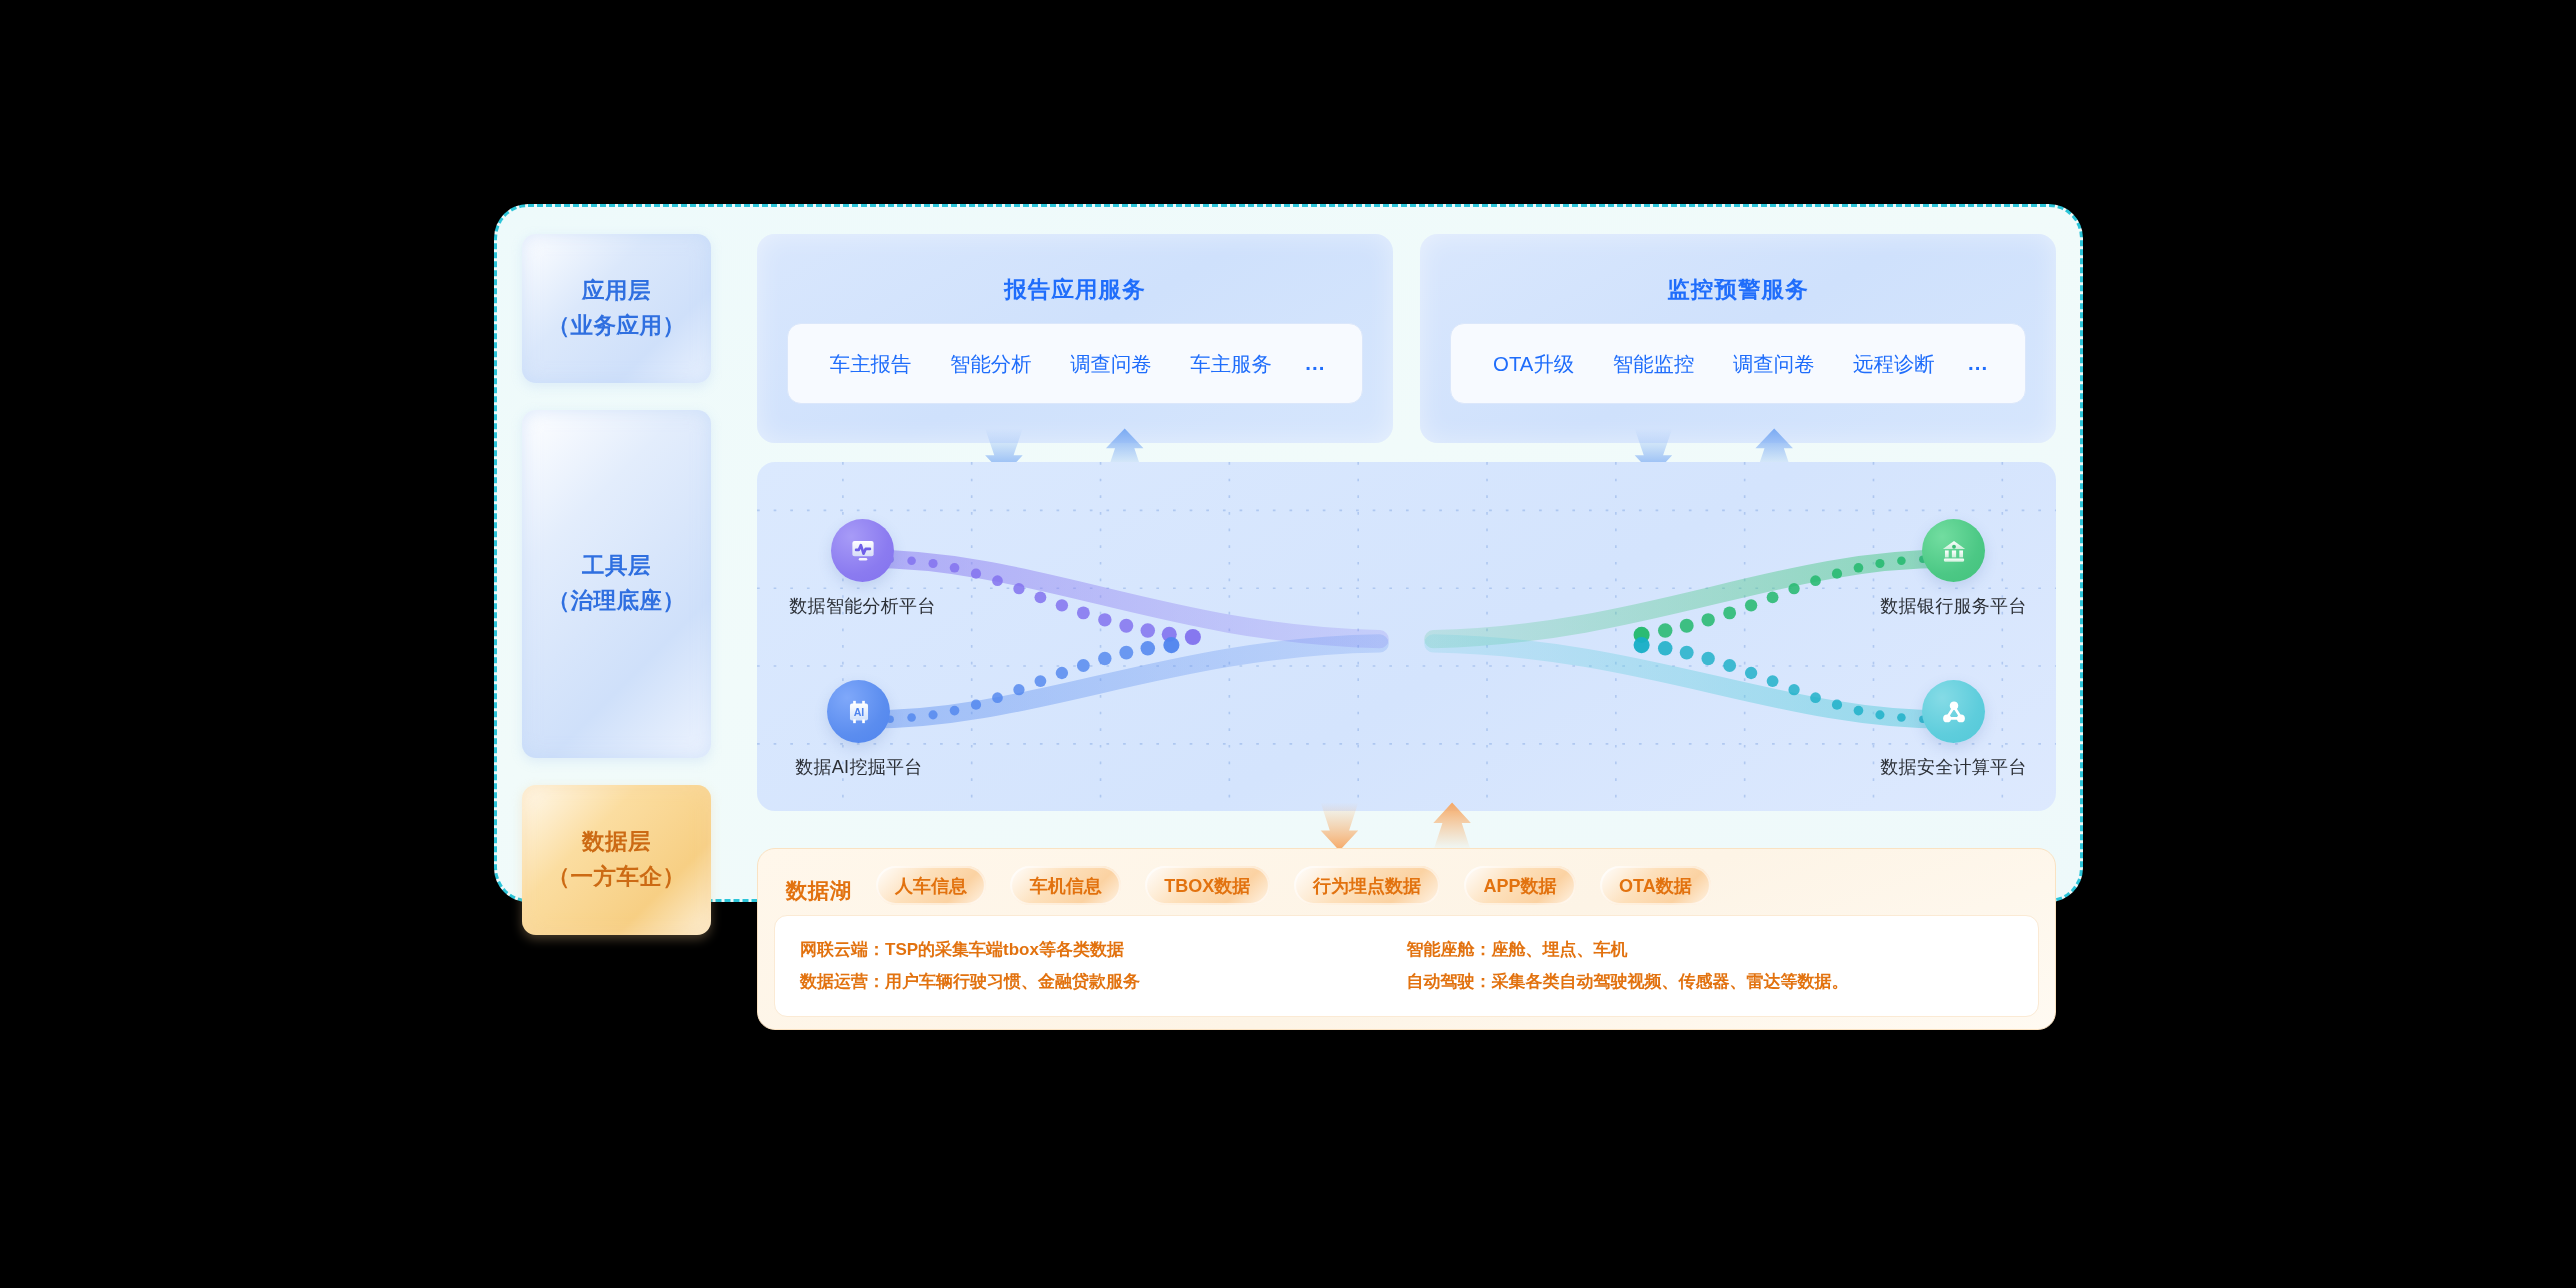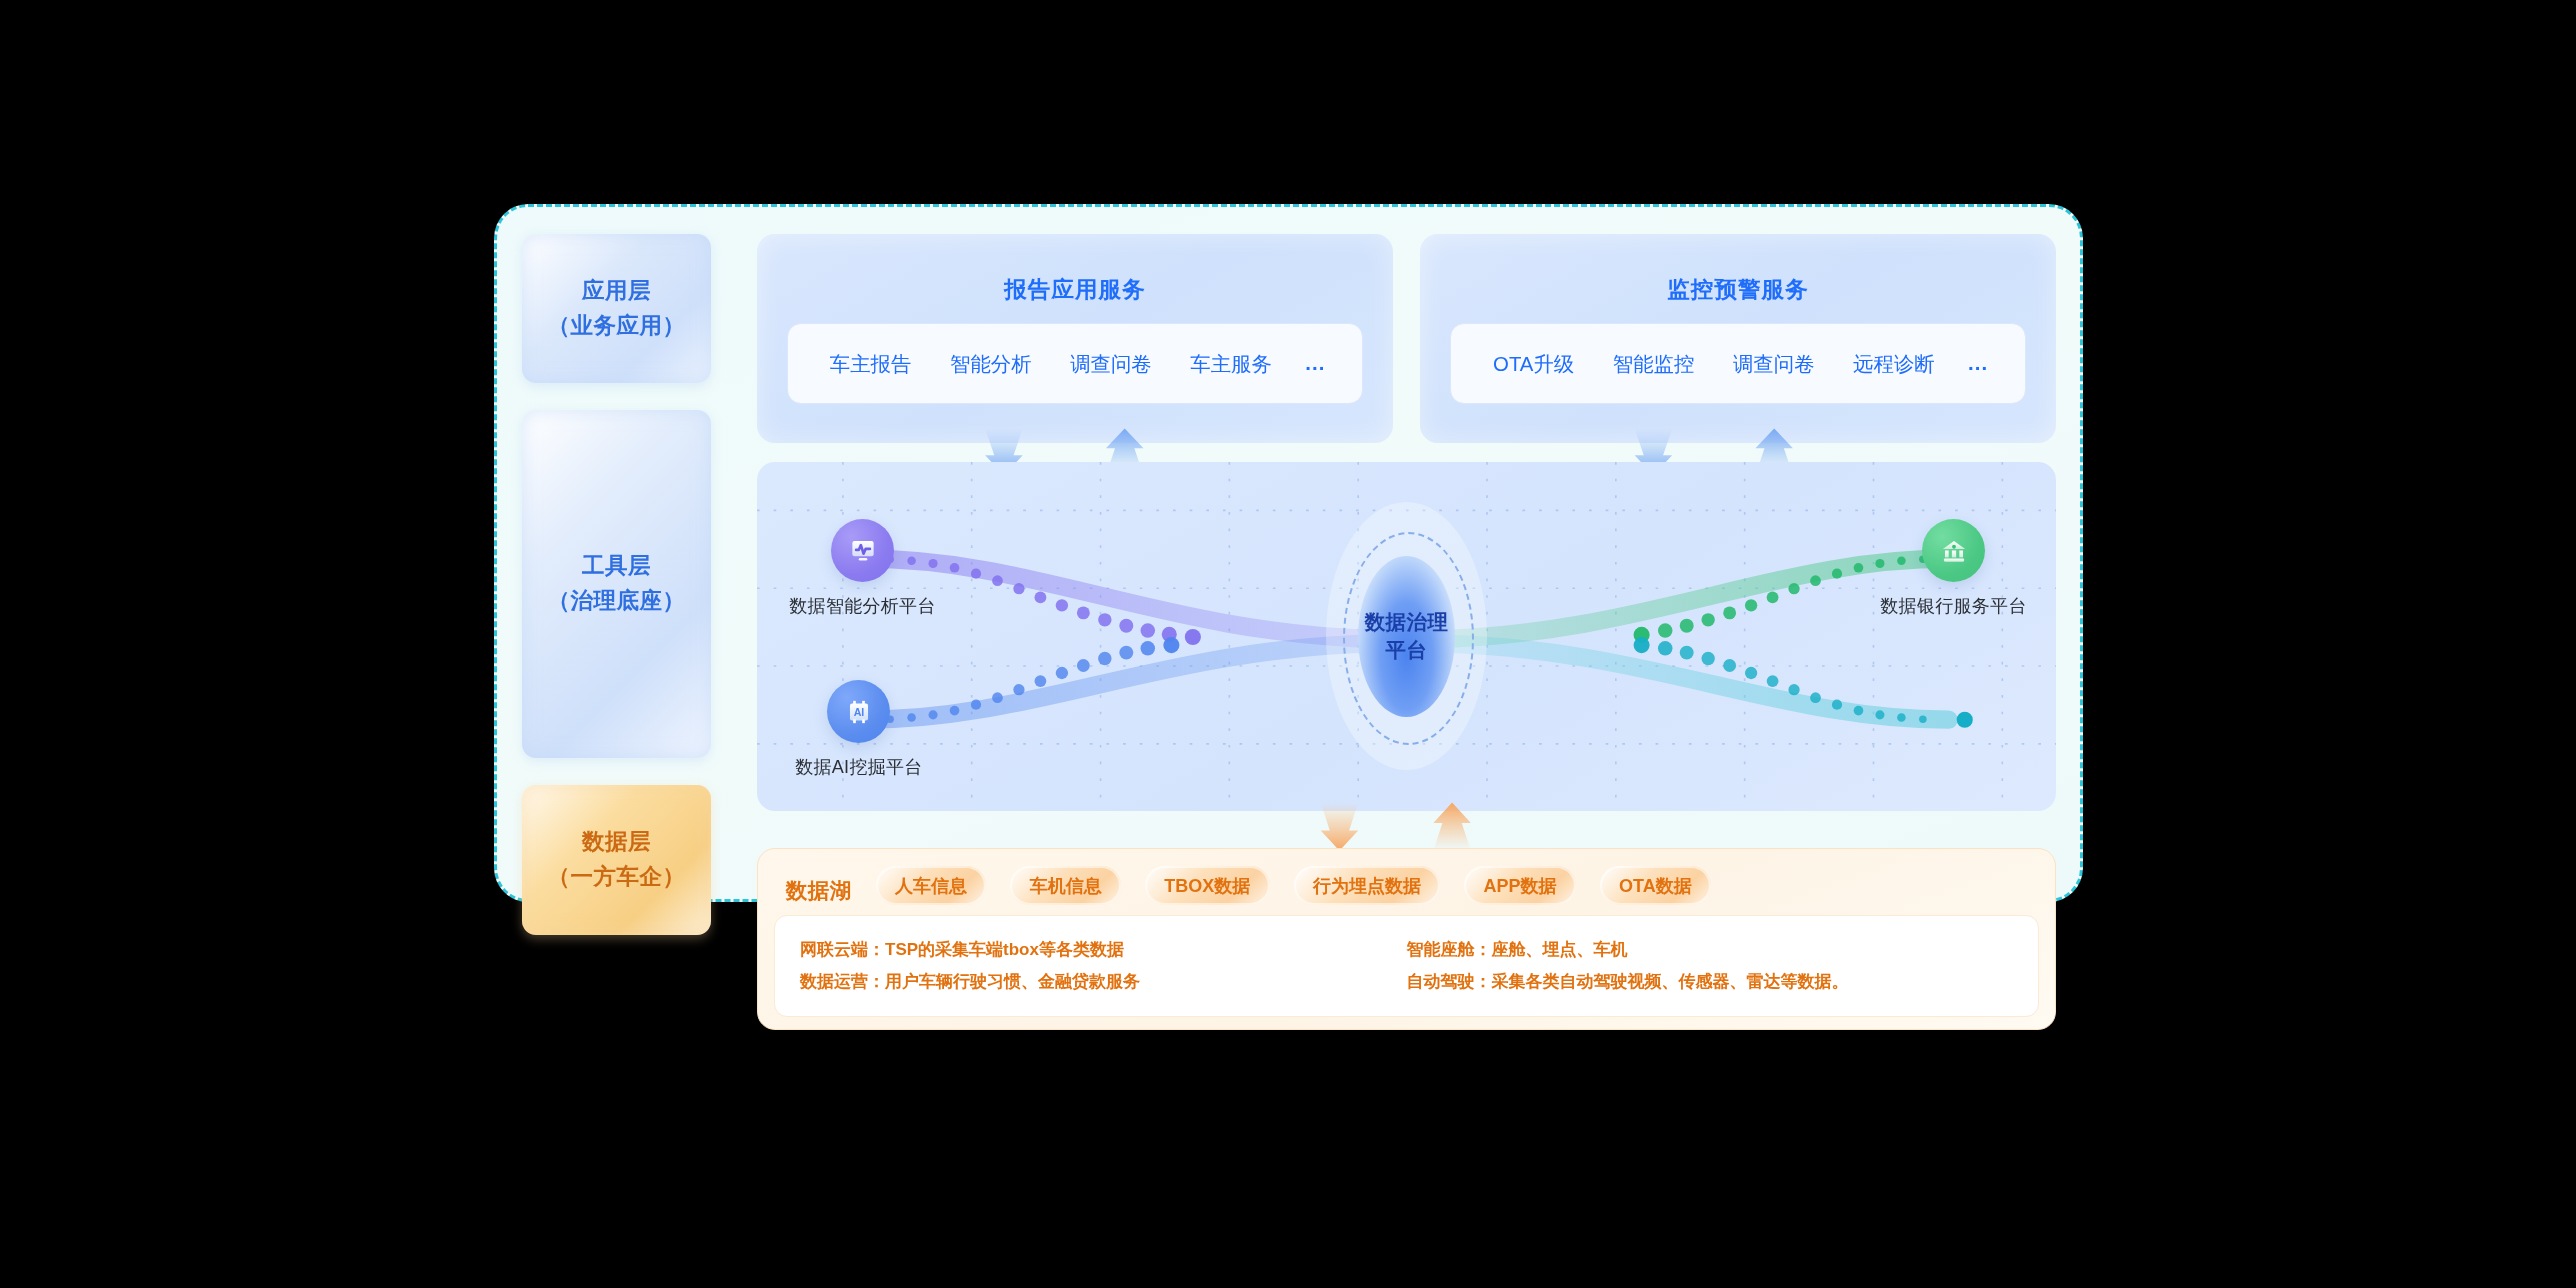--- a/index.html
+++ b/index.html
@@ -378,31 +378,32 @@
           <circle cx="32" cy="24" r="3.6" fill="#3bbf77"></circle>
           <rect x="15" y="31" width="7" height="13" fill="url(#nC)"></rect>
           <rect x="28" y="31" width="8" height="13" fill="url(#nC)"></rect>
           <rect x="42" y="31" width="7" height="13" fill="url(#nC)"></rect>
           <rect x="13" y="46" width="38" height="6" rx="2" fill="url(#nC)"></rect>
         </svg>
       </div>
       <div class="node-label">数据银行服务平台</div>
     </div>
 
-
-    <div class="hub-wrap">
-      <div class="hub-ring-outer"></div>
-      <div class="hub-ring-dash"></div>
-      <div class="hub-core">
-        <div class="hub-text">
-          <span>数据治理</span><br>
-          <span>平台</span>
-        </div>
-      </div>
-    </div>
+    <div class="node n-sc" style="left:1100px;top:218px;">
+      <div class="node-circle">
+        <svg width="34" height="34" viewBox="0 0 64 64">
+          <path d="M32 22 L46 44 L18 44 Z" stroke="#ffffff" stroke-width="5" fill="none" stroke-linejoin="round"></path>
+          <circle cx="32" cy="20" r="8" fill="#ffffff"></circle>
+          <circle cx="19" cy="44" r="7.5" fill="#ffffff"></circle>
+          <circle cx="45" cy="44" r="7.5" fill="#ffffff"></circle>
+        </svg>
+      </div>
+      <div class="node-label">数据安全计算平台</div>
+    </div>
+
   </div>
 
   <div class="arrows-bot">
     <svg width="1299" height="59" viewBox="0 0 2420 110">
       <defs>
         <linearGradient id="orgDown" x1="0" y1="0" x2="0" y2="1">
           <stop offset="0" stop-color="#f8b87a" stop-opacity="0"></stop>
           <stop offset="1" stop-color="#f6a763" stop-opacity="1"></stop>
         </linearGradient>
         <linearGradient id="orgUp" x1="0" y1="1" x2="0" y2="0">

